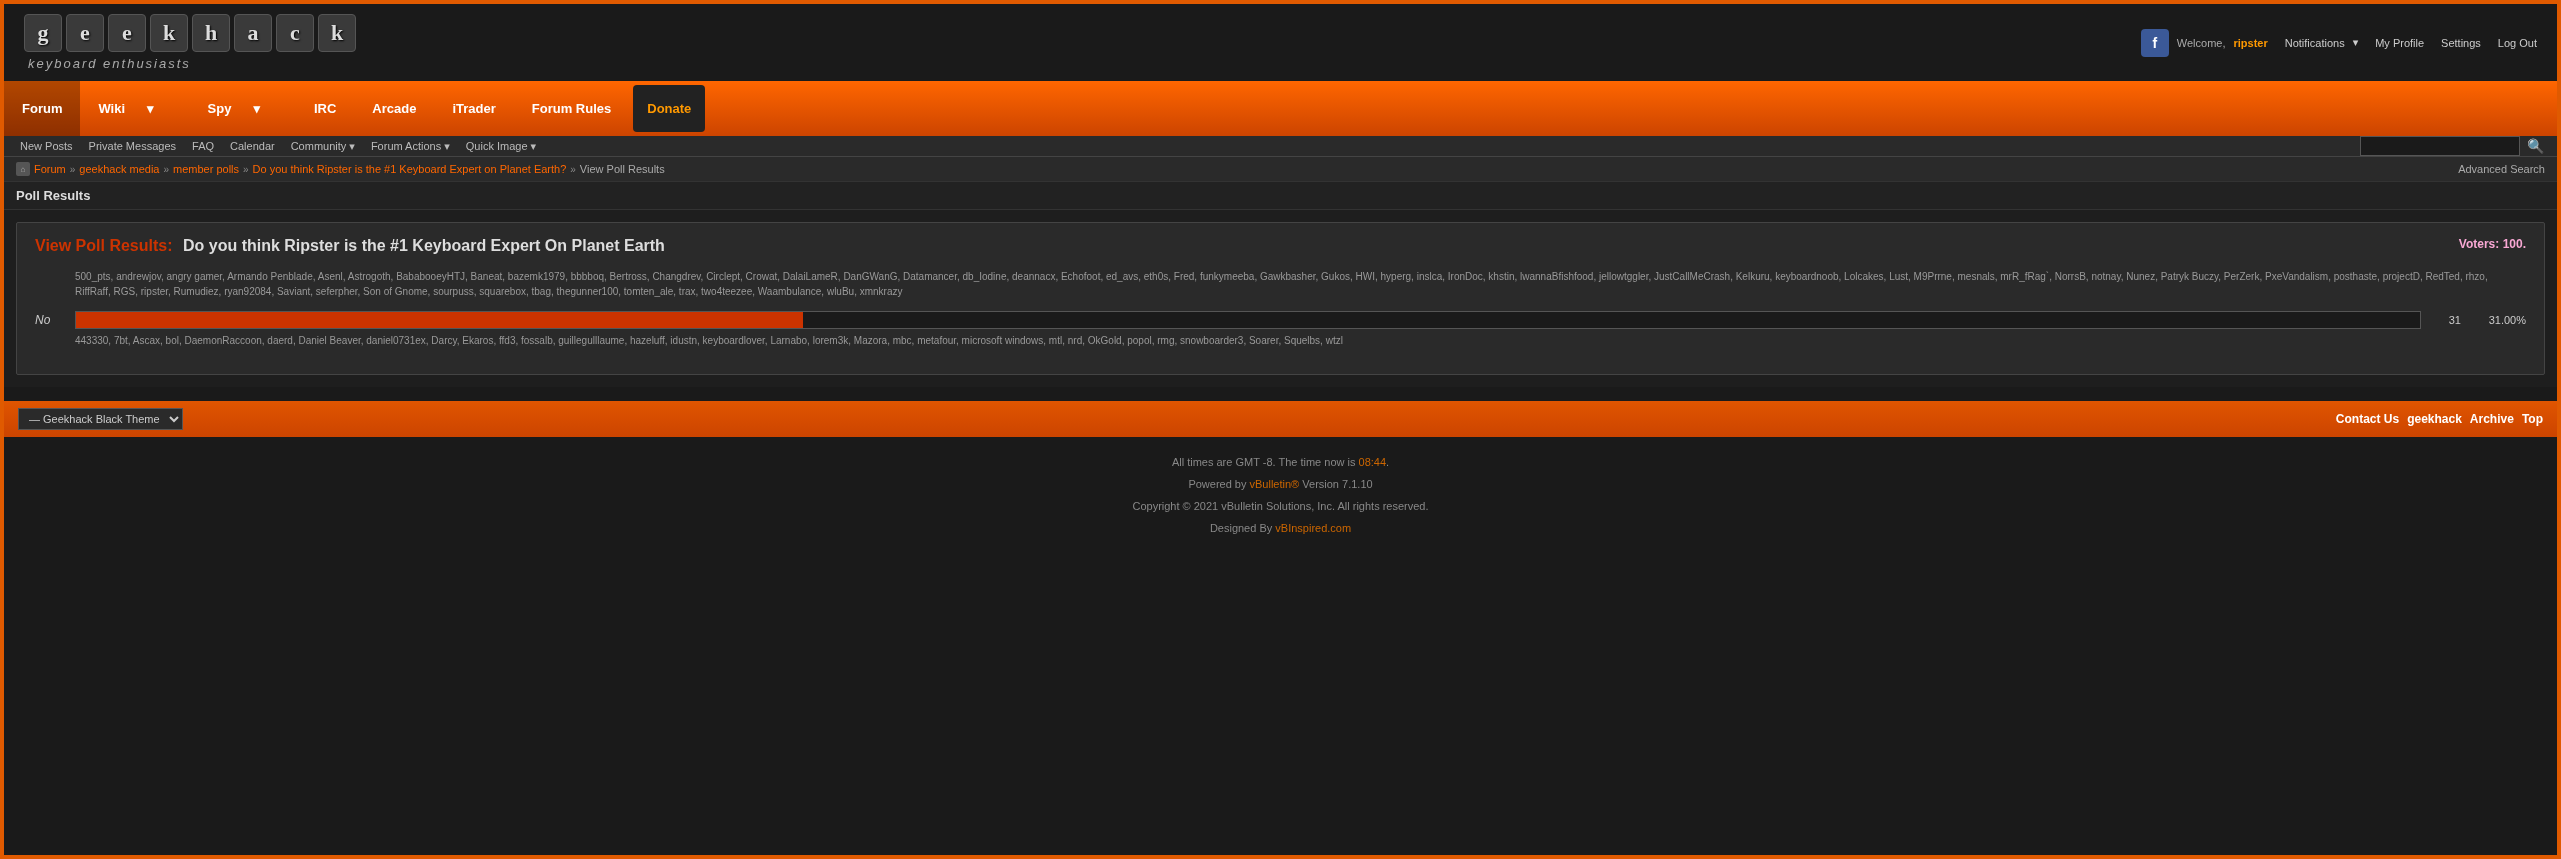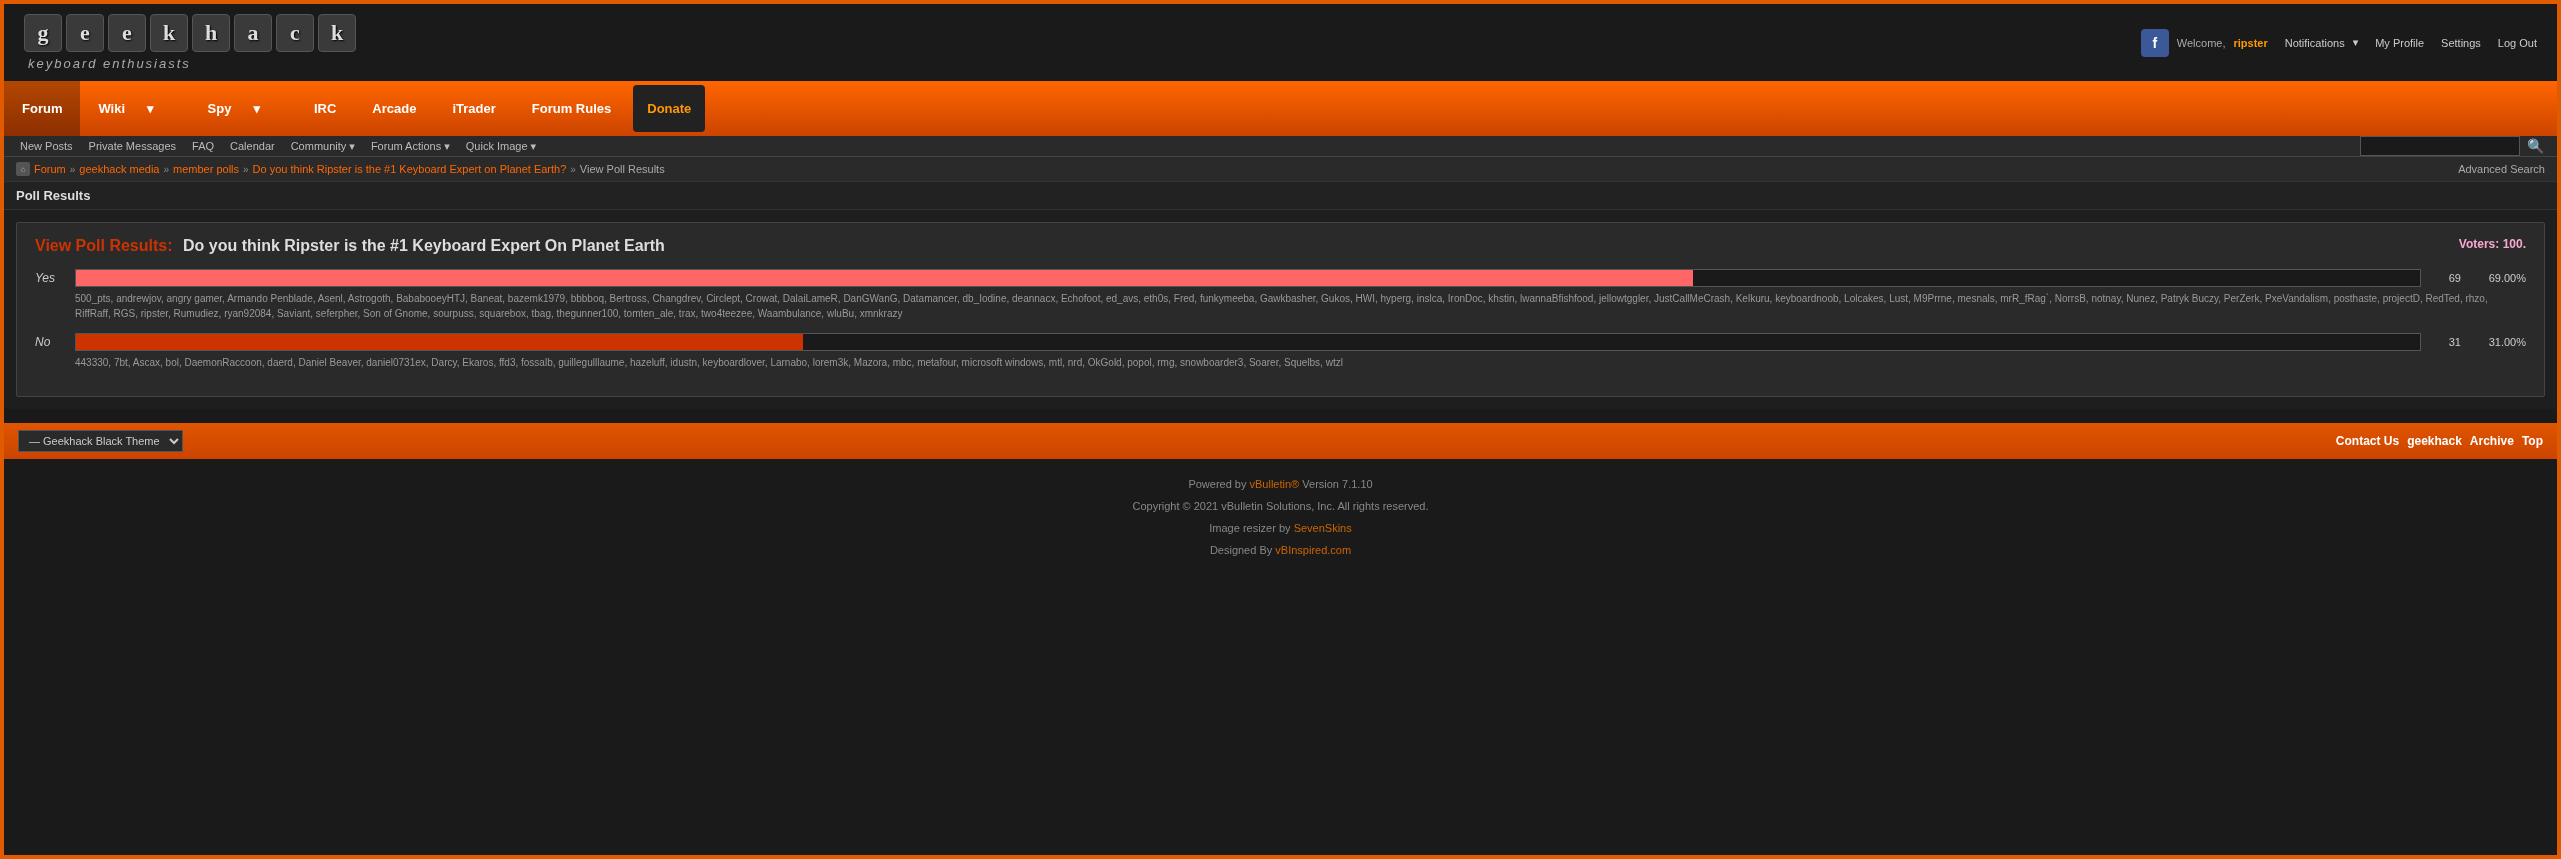--- a/index.html
+++ b/index.html
@@ -381,28 +381,20 @@
 
 <div class="content-area">
   <div class="poll-box">
     <div class="poll-title clearfix">
       <span class="voters-count">Voters: <strong>100</strong>.</span>
       <span class="poll-title-prefix">View Poll Results:</span>
       <span>Do you think Ripster is the #1 Keyboard Expert On Planet Earth</span>
     </div>
 
     <div class="poll-row">
-      <div class="poll-option-row">
-        <span class="poll-label">Yes</span>
-        <div class="poll-bar-container">
-          <div class="poll-bar-yes" style="width:69%"></div>
-        </div>
-        <span class="poll-count">69</span>
-        <span class="poll-percent">69.00%</span>
-      </div>
       <div class="poll-voters">
         500_pts, andrewjov, angry gamer, Armando Penblade, Asenl, Astrogoth, BababooeyHTJ, Baneat, bazemk1979, bbbboq, Bertross, Changdrev, Circlept, Crowat, DalaiLameR, DanGWanG, Datamancer, db_Iodine, deannacx, Echofoot, ed_avs, eth0s, Fred, funkymeeba, Gawkbasher, Gukos, HWI, hyperg, inslca, IronDoc, khstin, lwannaBfishfood, jellowtggler, JustCallMeCrash, Kelkuru, keyboardnoob, Lolcakes, Lust, M9Prrne, mesnals, mrR_fRag`, NorrsB, notnay, Nunez, Patryk Buczy, PerZerk, PxeVandalism, posthaste, projectD, RedTed, rhzo, RiffRaff, RGS, ripster, Rumudiez, ryan92084, Saviant, seferpher, Son of Gnome, sourpuss, squarebox, tbag, thegunner100, tomten_ale, trax, two4teezee, Waambulance, wluBu, xmnkrazy
       </div>
     </div>
 
     <div class="poll-row">
       <div class="poll-option-row">
         <span class="poll-label">No</span>
         <div class="poll-bar-container">
           <div class="poll-bar-no" style="width:31%"></div>
@@ -426,26 +418,26 @@
   <div class="bottom-links">
     <a href="#">Contact Us</a>
     <a href="#">geekhack</a>
     <a href="#">Archive</a>
     <a href="#">Top</a>
   </div>
 </div>
 
 <div class="footer">
   <div>
+    <span>All times are GMT -8. The time now is</span>
+    <span class="time-color">08:44</span>.
+  </div>
+  <div>
     <span>Powered by</span>
     <a href="#">vBulletin®</a>
     <span>Version 7.1.10</span>
   </div>
   <div>Copyright © 2021 vBulletin Solutions, Inc. All rights reserved.</div>
   <div>
-    <span>Image resizer by</span>
-    <a href="#">SevenSkins</a>
-  </div>
-  <div>
     <span>Designed By</span>
     <a href="#">vBInspired.com</a>
   </div>
 </div>
 
 </body></html>

